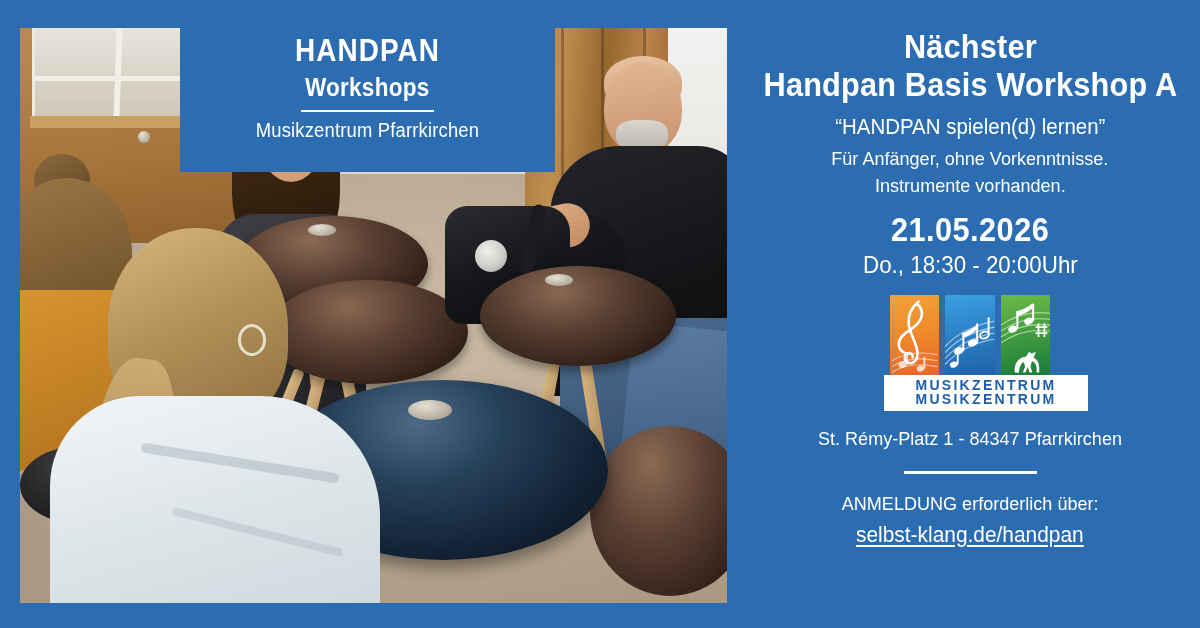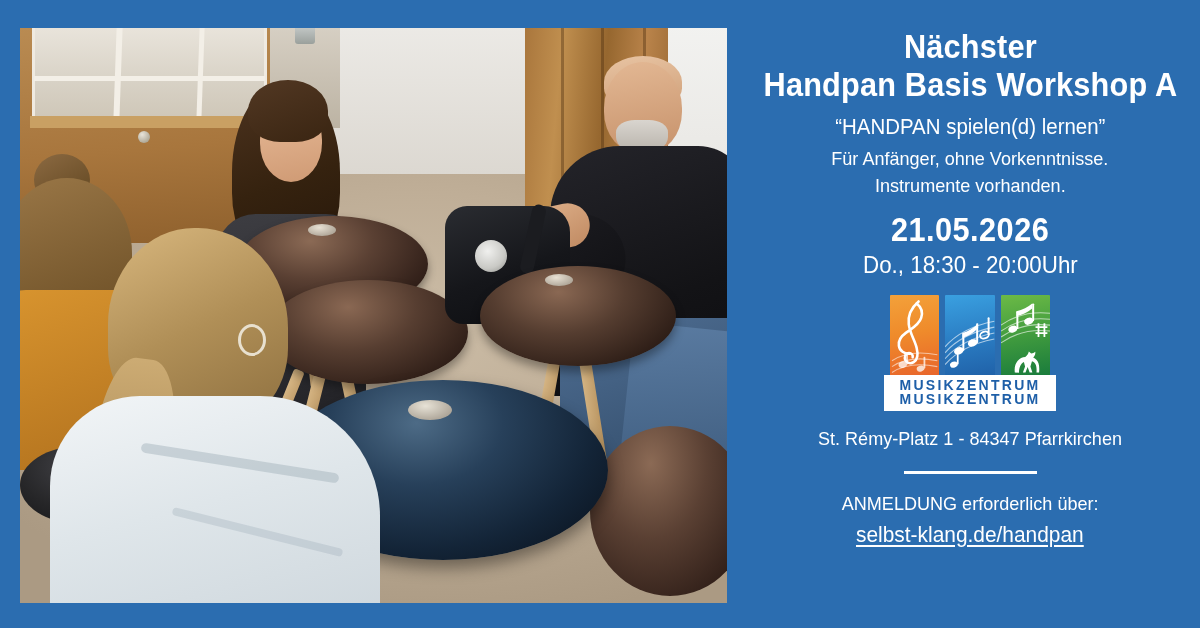--- a/index.html
+++ b/index.html
@@ -174,21 +174,21 @@
     transform:scaleX(.93);}
   .r-time{font-size:24px;font-weight:500;margin-top:2px;transform:scaleX(.93);}
 
   
   .logo{margin-top:14px;width:172px;height:118px;position:relative;}
   .logo-panels{position:absolute;left:6px;top:2px;width:160px;height:84px;display:flex;gap:6px;}
   .lp{flex:1;position:relative;overflow:hidden;border-radius:1px;}
   .lp1{background:linear-gradient(170deg,#f3a13a 0%,#ef8b2b 45%,#e8622b 100%);}
   .lp2{background:linear-gradient(170deg,#3aa0e0 0%,#2b7ec4 50%,#1f5fa6 100%);}
   .lp3{background:linear-gradient(170deg,#6cba46 0%,#3f9a3e 50%,#17793c 100%);}
-  .logo-name{position:absolute;left:0;bottom:0;width:172px;background:#fff;
+  .logo-name{position:absolute;left:0;bottom:0;width:204px;background:#fff;
     padding:3px 0 4px;box-sizing:border-box;}
   .logo-l1,.logo-l2{color:#1e5fa8;font-weight:700;letter-spacing:2.3px;line-height:1.02;}
   .logo-l1{font-size:14px;}
   .logo-l2{font-size:14px;}
 
   .r-addr{font-size:19px;font-weight:500;margin-top:17px;transform:scaleX(.95);}
   .r-rule{width:133px;height:3px;background:#fff;margin:21px 0 19px;}
   .r-anm{font-size:19px;font-weight:500;transform:scaleX(.95);}
   .r-url{font-size:22px;font-weight:500;margin-top:7px;text-decoration:underline;
     text-underline-offset:3px;transform:scaleX(.95);}
@@ -263,20 +263,26 @@
     <div class="ph w3-hair"></div>
     <div class="ph w3-pony"></div>
     <div class="ph w3-ear"></div>
     <div class="ph pan pan3"></div>
     <div class="ph pan3d"></div>
     <div class="ph w3-shirt"></div>
     <div class="ph w3-fold1"></div>
     <div class="ph w3-fold2"></div>
   </div>
 
+  <div class="banner">
+    <div class="b-title">HANDPAN</div>
+    <div class="b-sub">Workshops</div>
+    <div class="b-rule"></div>
+    <div class="b-place">Musikzentrum Pfarrkirchen</div>
+  </div>
 
   <div class="right">
     <div class="r-h1">Nächster</div>
     <div class="r-h1">Handpan Basis Workshop A</div>
     <div class="r-quote">“HANDPAN spielen(d) lernen”</div>
     <div class="r-l1">Für Anfänger, ohne Vorkenntnisse.</div>
     <div class="r-l2">Instrumente vorhanden.</div>
     <div class="r-date">21.05.2026</div>
     <div class="r-time">Do., 18:30 - 20:00Uhr</div>
 

